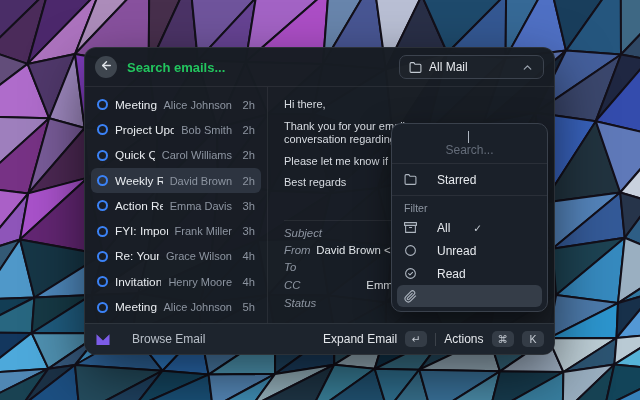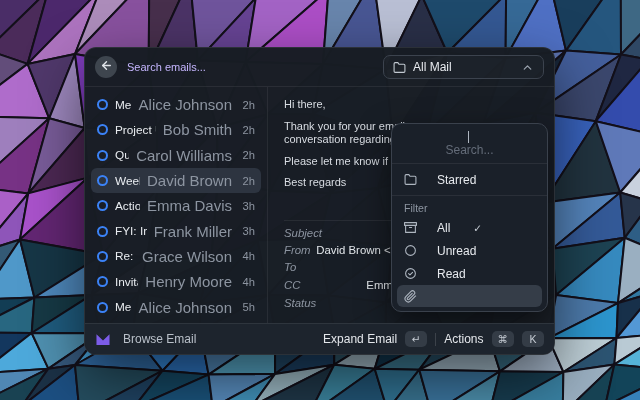--- a/index.html
+++ b/index.html
@@ -21,39 +21,39 @@
     display:flex;flex-direction:column;overflow:hidden;
     box-sizing:border-box;
   }
 
   
   .header{flex:0 0 38px;display:flex;align-items:center;gap:10px;
     padding:0 10px;border-bottom:1px solid rgba(255,255,255,0.07);position:relative;}
   .back-btn{width:22px;height:22px;border-radius:50%;background:#3e454e;color:#dfe3e8;
     display:flex;align-items:center;justify-content:center;flex:0 0 22px;}
   .back-btn svg{width:12px;height:12px;}
-  .search-ph{color:#c4b5fd;font-size:11px;flex:1;min-width:0;}
+  .search-ph{color:#22c55e;font-size:13px;flex:1;min-width:0;font-weight:bold;}
   .mailbox-btn{display:flex;align-items:center;gap:7px;border:1px solid #3c434e;
-    border-radius:7px;padding:4px 9px;width:161px;box-sizing:border-box;
+    border-radius:7px;padding:4px 9px;width:145px;box-sizing:border-box;
     color:#e7eaee;font-size:12px;background:rgba(255,255,255,0.02);}
   .mailbox-btn .icon{color:#c3cad2;display:flex;}
   .mailbox-btn .chev{margin-left:auto;color:#9aa2ad;display:flex;}
   .icon svg{width:13px;height:13px;}
 
   
   .main{flex:1;display:flex;min-height:0;overflow:hidden;position:relative;}
   .list{flex:0 0 183px;width:183px;border-right:1px solid rgba(255,255,255,0.07);
     padding:5px 6px;box-sizing:border-box;}
   .row{display:flex;align-items:center;gap:7px;height:25.3px;padding:0 6px;
     border-radius:6px;}
   .row.selected{background:#2d3440;}
   .dot{width:11px;height:11px;border:2px solid #3b82f6;border-radius:50%;
     box-sizing:border-box;flex:0 0 11px;}
   .subject{color:#e9ecf0;font-size:11.8px;white-space:nowrap;overflow:hidden;min-width:0;}
-  .sender{color:#8d95a1;font-size:15px;margin-left:auto;white-space:nowrap;}
+  .sender{color:#8d95a1;font-size:11px;margin-left:auto;white-space:nowrap;}
   .time{color:#8d95a1;font-size:11.2px;flex:0 0 16px;text-align:right;}
 
   
   .panel{flex:1;padding:11px 16px 0;box-sizing:border-box;overflow:hidden;}
   .panel p{margin:0 0 8px;line-height:13.5px;font-size:11px;color:#d9dde3;}
   .details{border-top:1px solid rgba(255,255,255,0.07);margin-top:30px;padding-top:4px;}
   .drow{display:flex;justify-content:space-between;align-items:center;
     padding:2.6px 0;font-size:11.4px;line-height:12px;}
   .dlabel{color:#8d95a1;font-style:italic;}
   .dvalue{color:#e2e6ea;}
@@ -70,21 +70,21 @@
   .dd-sec{padding:4px 5px;border-bottom:1px solid rgba(255,255,255,0.07);}
   .dd-body{padding:0 5px 4px;}
   .dd-head{font-size:10.6px;color:#8d95a1;padding:6px 7px 2px;}
   .dd-item{display:flex;align-items:center;gap:20px;padding:4.5px 7px;
     border-radius:6px;font-size:12px;color:#e7eaee;}
   .dd-item .icon{color:#aeb6c0;display:flex;}
   .dd-item.active{background:#353d48;}
   .check{color:#c6ccd4;font-size:10.5px;margin-left:3px;}
 
   
-  .footer{flex:0 0 30px;display:flex;align-items:center;gap:12px;padding:0 10px;
+  .footer{flex:0 0 30px;display:flex;align-items:center;gap:21px;padding:0 10px;
     border-top:1px solid rgba(255,255,255,0.08);background:#1d242d;}
   .logo{display:flex;flex:0 0 16px;}
   .logo svg{width:16px;height:14px;}
   .app-label{color:#b9c0c9;font-size:12px;}
   .f-right{margin-left:auto;display:flex;align-items:center;gap:8px;}
   .f-action{color:#e4e7eb;font-size:12px;}
   .keycap{background:#343c46;border-radius:5px;padding:2.5px 6px;font-size:10.5px;
     color:#c6ccd4;min-width:10px;text-align:center;line-height:11px;}
   .vdiv{width:1px;height:13px;background:rgba(255,255,255,0.14);}
 </style>

